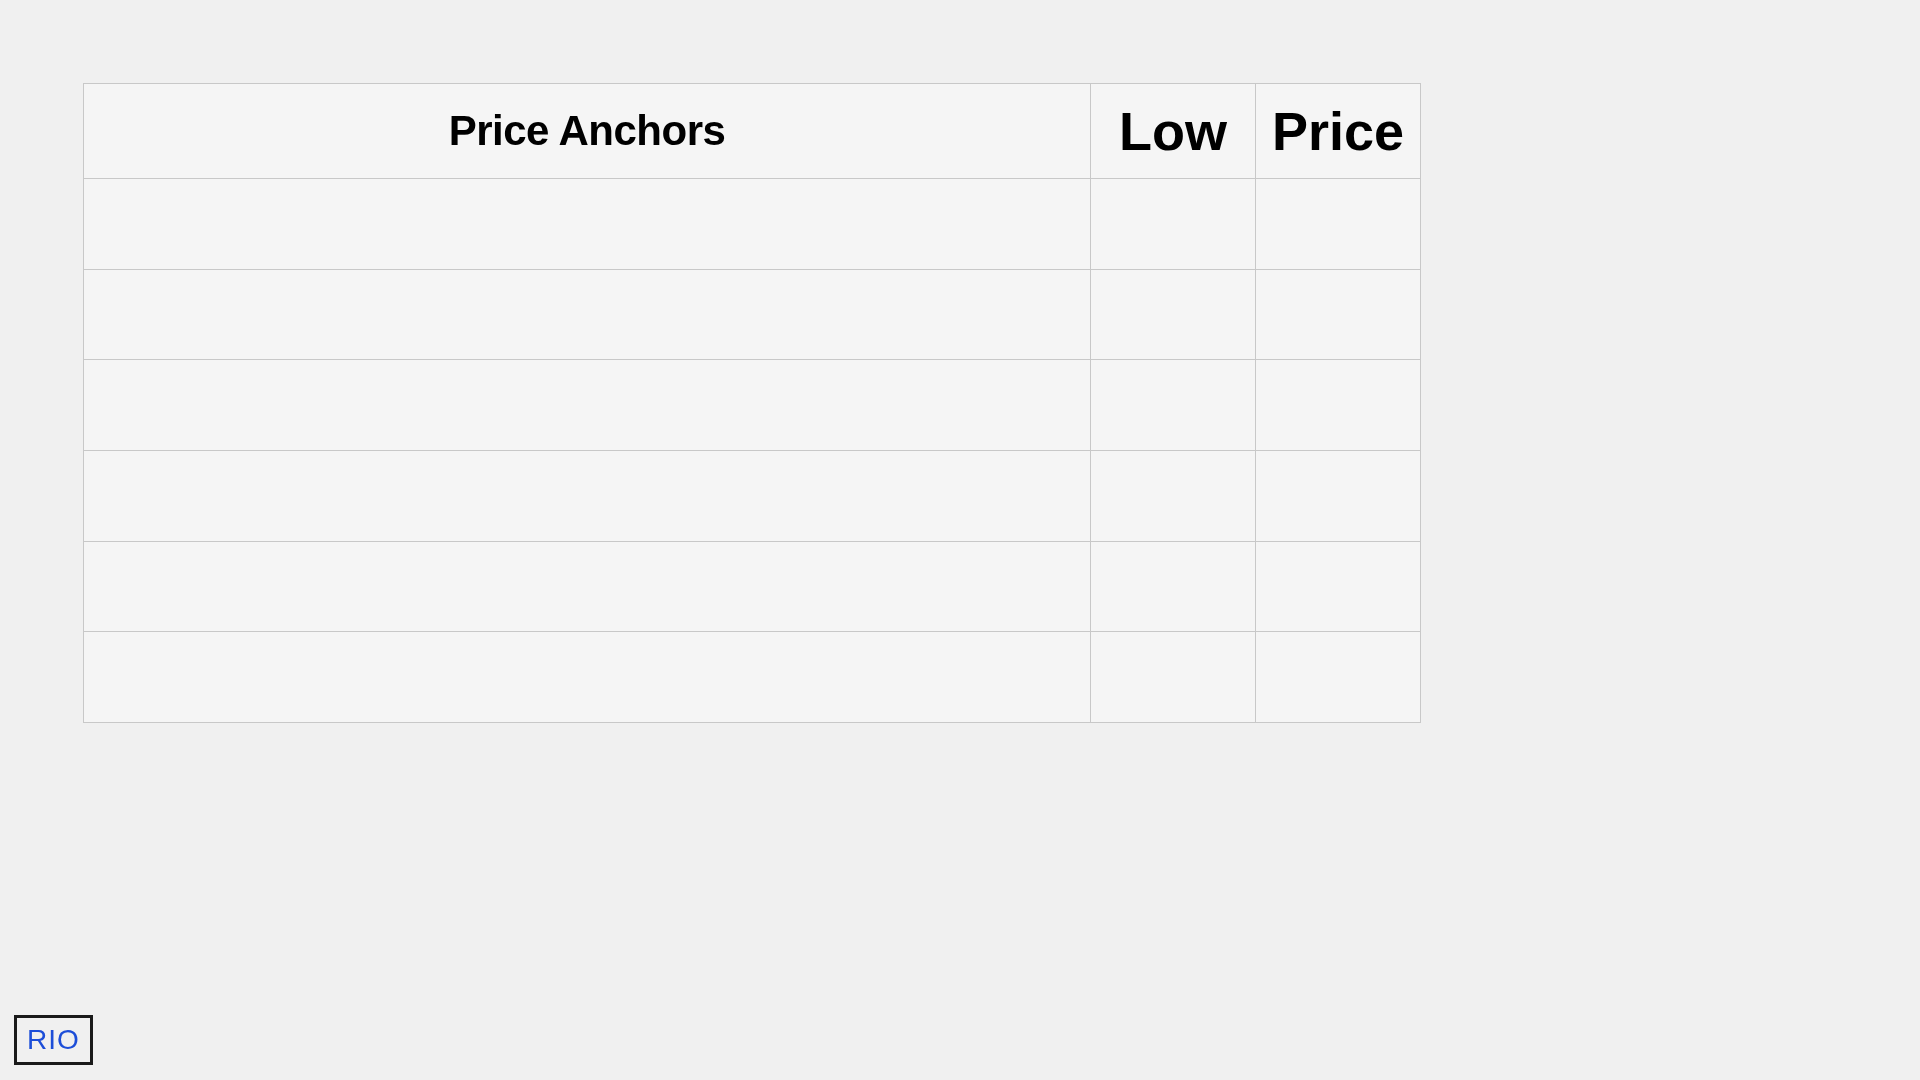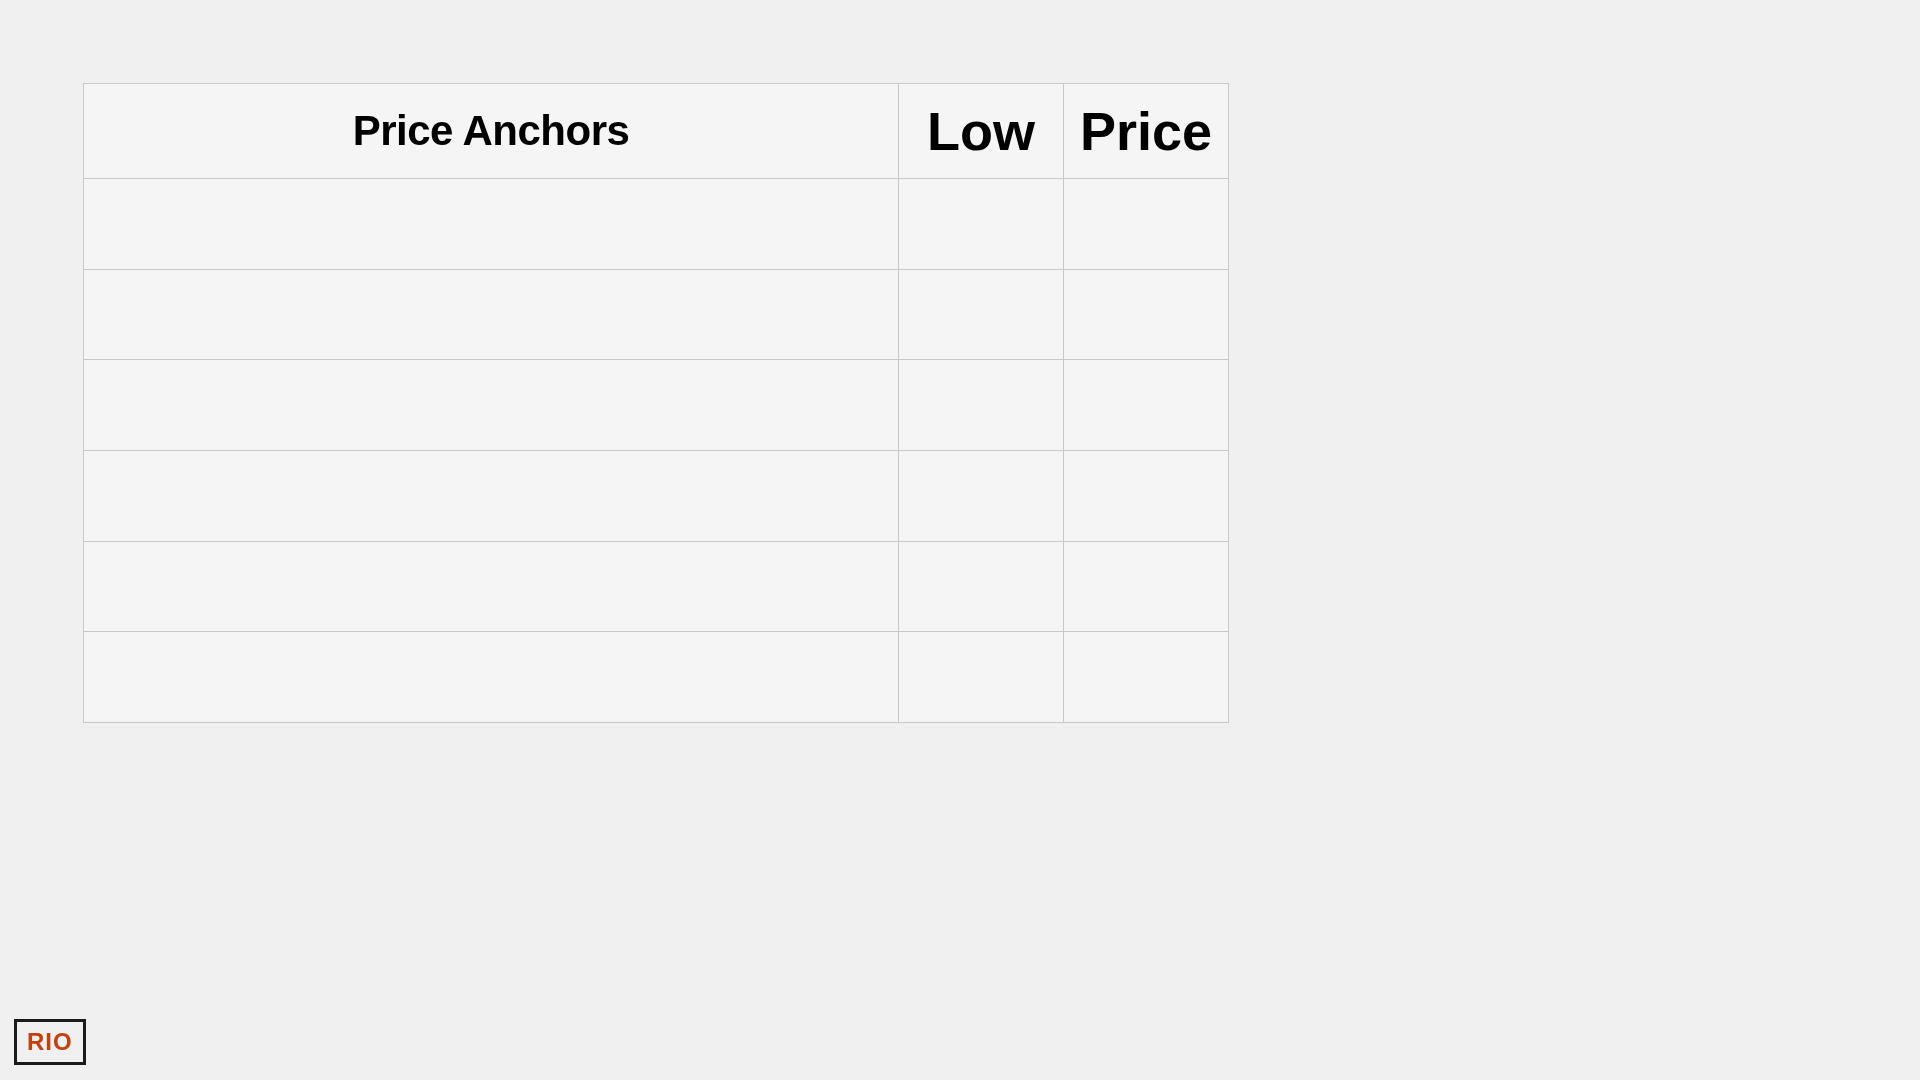--- a/index.html
+++ b/index.html
@@ -23,21 +23,21 @@
       position: relative;
       display: flex;
       align-items: center;
       justify-content: center;
     }
 
     .table-wrapper {
       position: absolute;
       top: 83px;
       left: 83px;
-      width: 1146px;
+      width: 1338px;
       height: 640px;
     }
 
     table {
       width: 100%;
       height: 100%;
       border-collapse: collapse;
       background-color: #f5f5f5;
     }
 
@@ -91,23 +91,23 @@
       bottom: 15px;
       left: 14px;
       border: 3px solid #1a1a1a;
       padding: 6px 10px;
       display: flex;
       align-items: center;
       justify-content: center;
     }
 
     .logo-text {
-      font-size: 24px;
-      font-weight: 700;
-      color: #c2410c;
+      font-size: 28px;
+      font-weight: 400;
+      color: #1d4ed8;
       letter-spacing: 1px;
     }
   </style>
 </head>
 <body>
 
 <div class="page-container">
   <div class="table-wrapper">
     <table>
       <thead>

